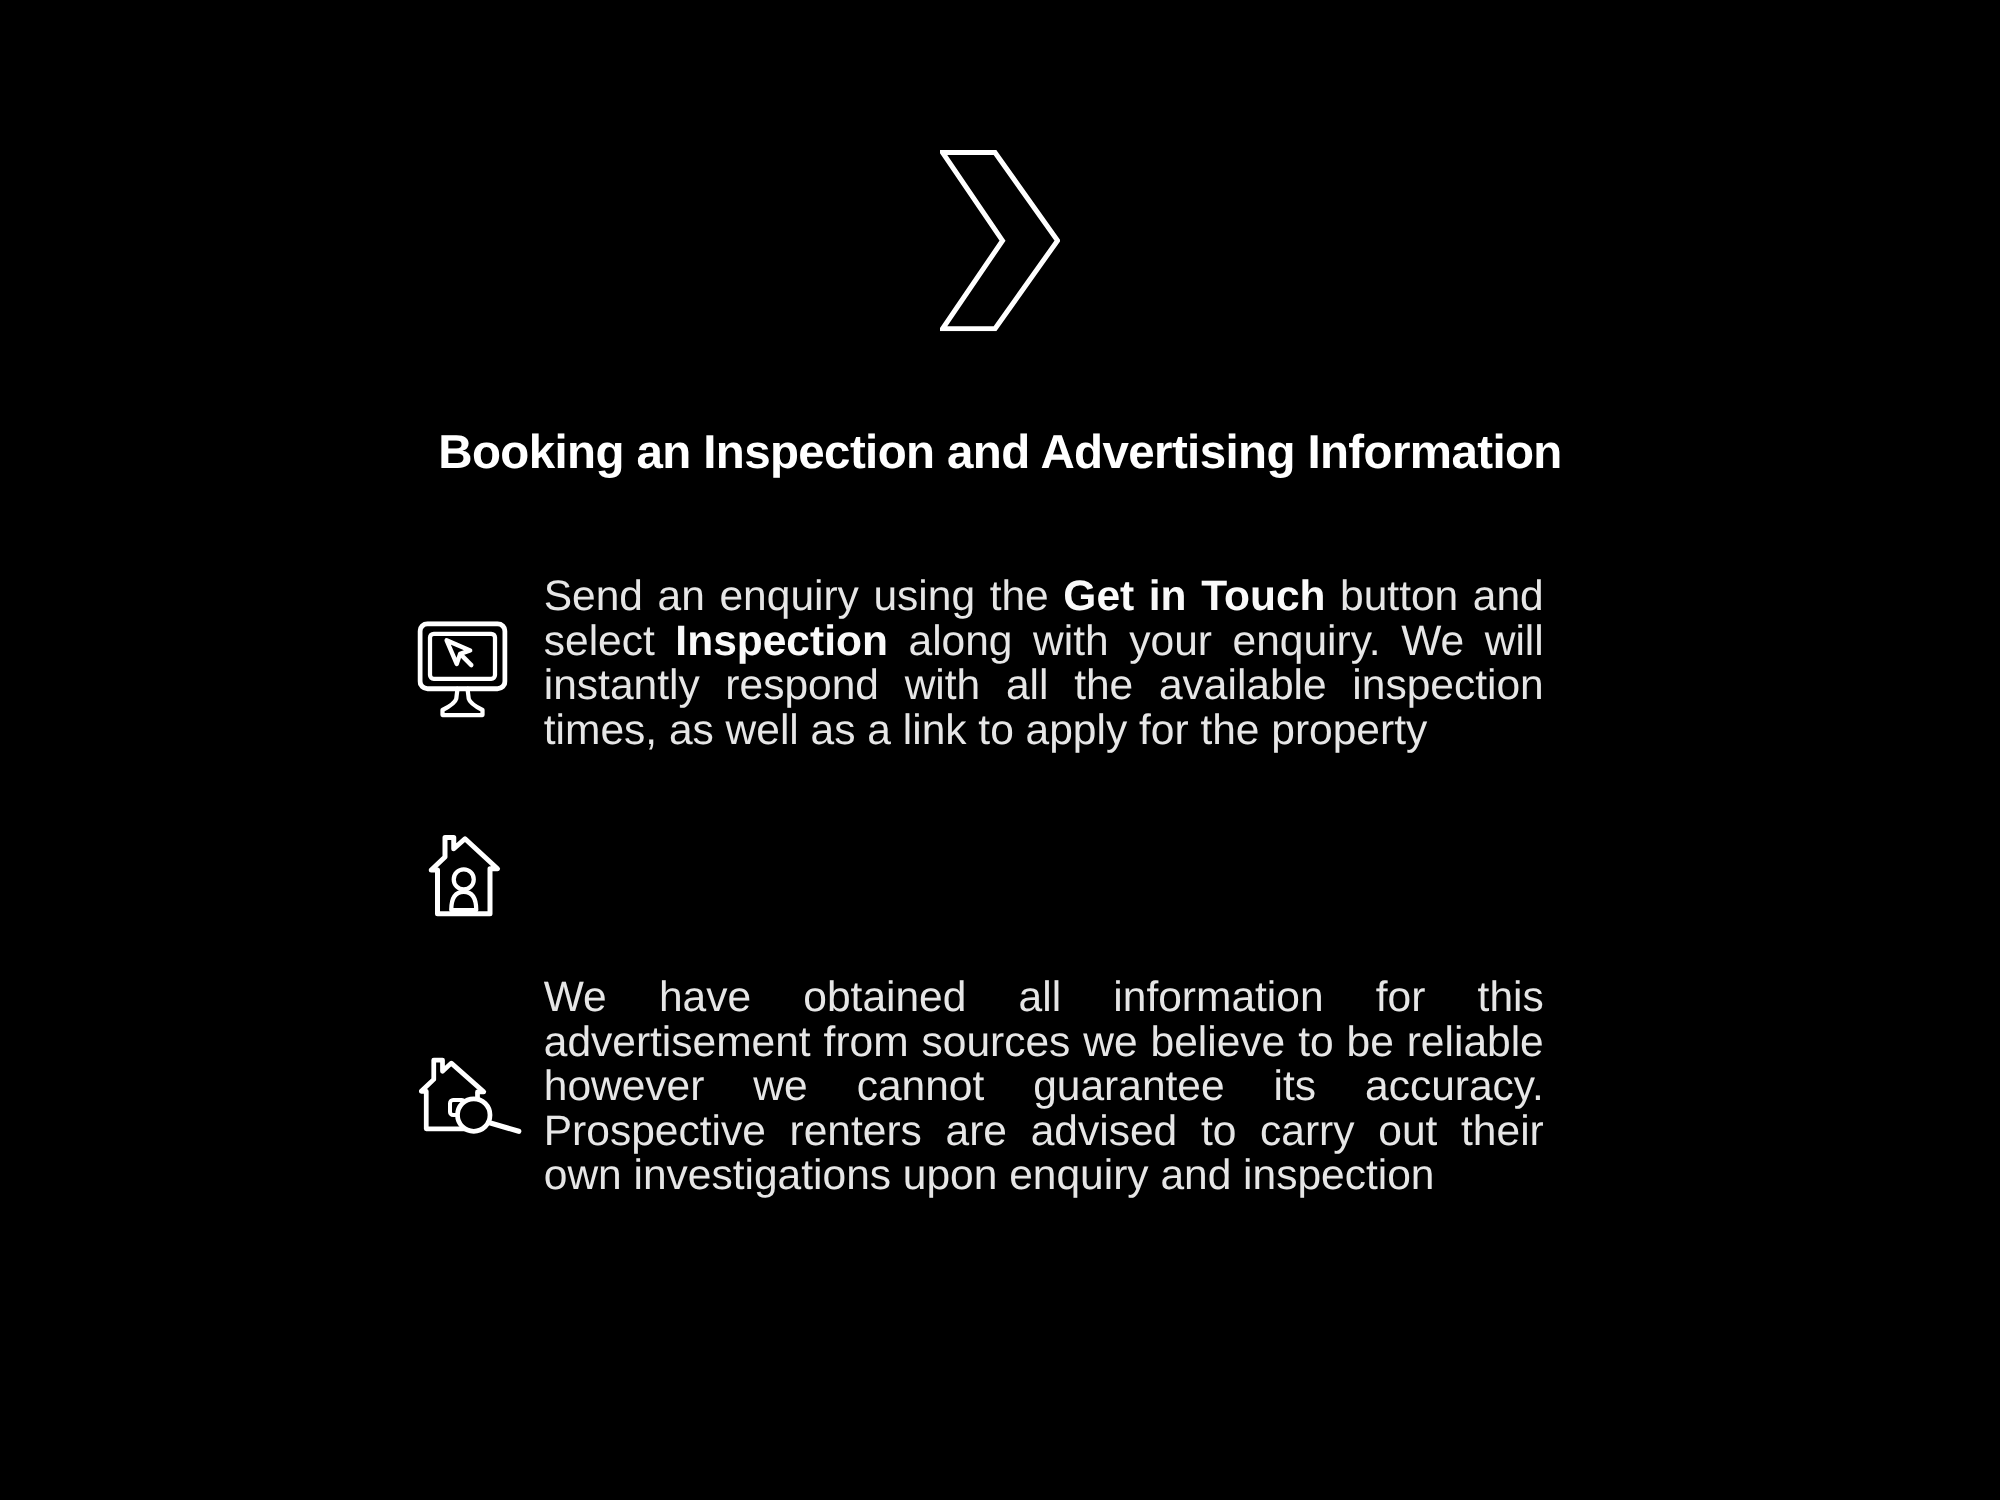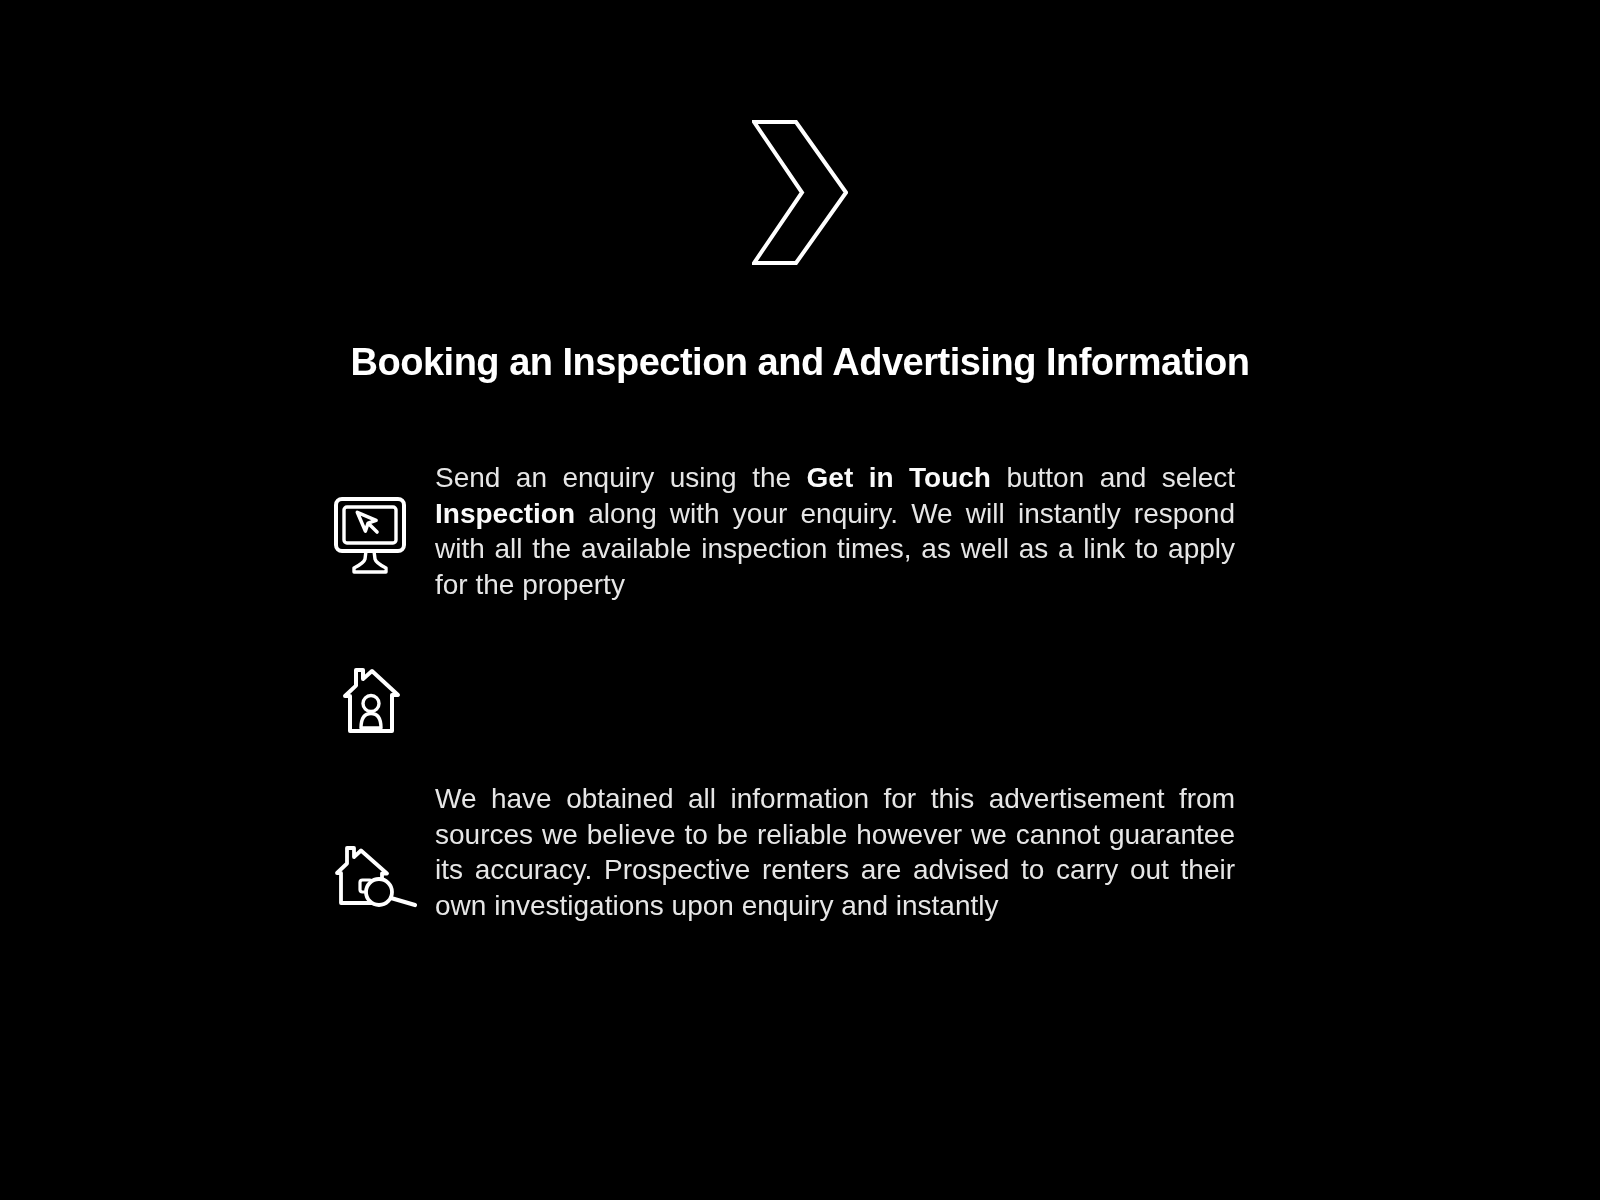--- a/index.html
+++ b/index.html
@@ -14,21 +14,21 @@
   .chevron{position:absolute;left:752px;top:120px;width:96px;height:145px;}
   .title{
     position:absolute;left:0;top:341px;width:1600px;margin:0;
     text-align:center;
     font-size:38px;font-weight:700;letter-spacing:-0.5px;
     color:var(--title-color,#ffffff);
   }
   .para{
     position:absolute;left:435px;width:800px;margin:0;
     text-align:justify;
-    font-size:28px;line-height:35.5px;font-weight:400;
+    font-size:34px;line-height:35.5px;font-weight:400;
     color:var(--body-color,#e6e6e6);
   }
   .para strong{font-weight:700;color:#fafafa;}
   #para-1{top:460px;}
   #para-2{top:656px;}
   #para-3{top:781px;}
   .bullet-icon{position:absolute;}
   #icon-1{left:334px;top:497px;width:72px;height:79px;}
   #icon-2{left:340px;top:665px;width:62px;height:71px;}
   #icon-3{left:335px;top:845px;width:84px;height:65px;}
@@ -68,16 +68,16 @@
     <circle cx="44" cy="47" r="13" fill="#000000" stroke="#ffffff" stroke-width="3.8"></circle>
     <line x1="56" y1="53" x2="80" y2="60" stroke="#ffffff" stroke-width="4.2" stroke-linecap="round"></line>
   </svg>
 
   <p id="para-1" class="para">
     <span>Send an enquiry using the </span><strong>Get in Touch</strong><span> button and select </span><strong>Inspection</strong><span> along with your enquiry. We will instantly respond with all the available inspection times, as well as a link to apply for the property</span>
   </p>
 
 
   <p id="para-3" class="para">
-    <span>We have obtained all information for this advertisement from sources we believe to be reliable however we cannot guarantee its accuracy. Prospective renters are advised to carry out their own investigations upon enquiry and instantly</span>
+    <span>We have obtained all information for this advertisement from sources we believe to be reliable however we cannot guarantee its accuracy. Prospective renters are advised to carry out their own investigations upon enquiry and inspection</span>
   </p>
 
 </div>
 
 </body></html>

